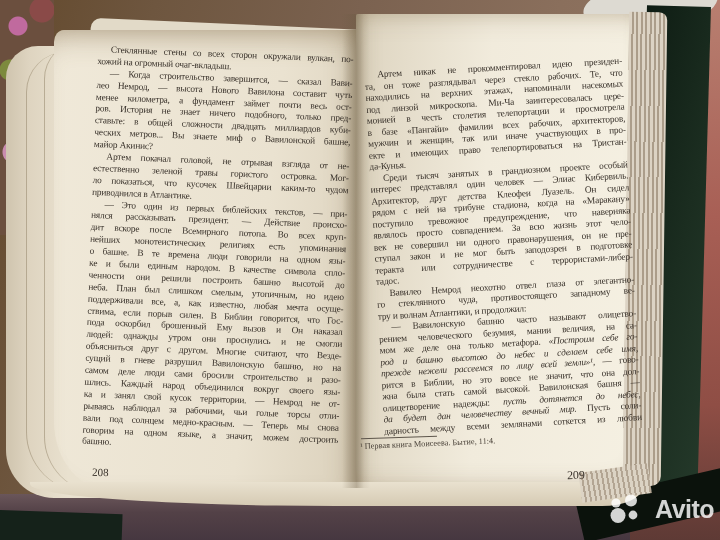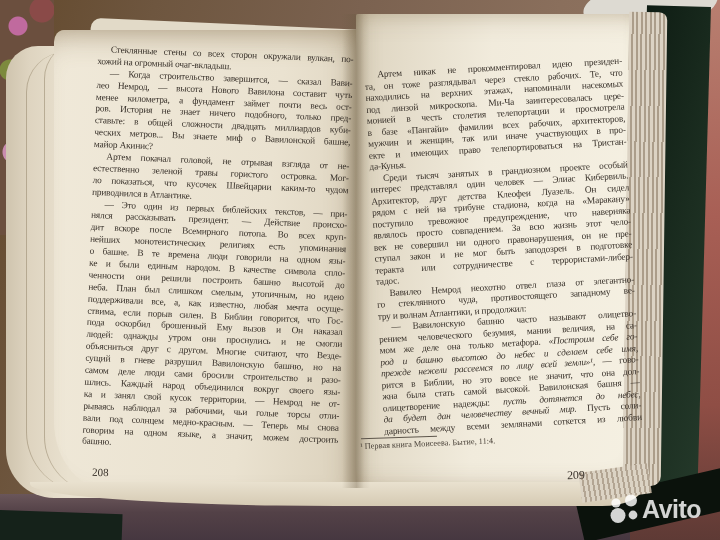--- a/index.html
+++ b/index.html
@@ -66,21 +66,21 @@
   .ln.ind{text-indent:13px;}
   .ln.end{text-align-last:left;}
   .em{font-style:italic;}
   .pagenum{color:#3a332c;font-size:11px;}
   .pagenum-left{left:92px;top:466px;transform:rotate(1.5deg);}
   .pagenum-right{left:567px;top:468px;font-size:12px;transform:rotate(-2deg);}
   .foot-rule{left:361px;top:437px;width:76px;height:1px;background:#5d554b;transform:rotate(-2deg);}
   .footnote{left:360px;top:442px;width:200px;color:#453d34;font-size:8.3px;transform:rotate(-2.4deg);transform-origin:0 0;}
 
   
-  .watermark{left:608px;top:494px;display:flex;align-items:center;gap:0;}
+  .watermark{left:608px;top:494px;display:flex;align-items:center;gap:13px;}
   .wm-text{font-family:"Liberation Sans", sans-serif;font-weight:700;font-size:25px;
     color:rgba(255,255,255,.82);letter-spacing:-0.5px;line-height:30px;}
 </style>
 </head>
 <body>
 
 <div class="abs cloth-bottom"></div>
 <div class="abs floral-left"></div>
 <div class="abs cover-bottom-left"></div>
 <div class="abs cloth-right"></div>

